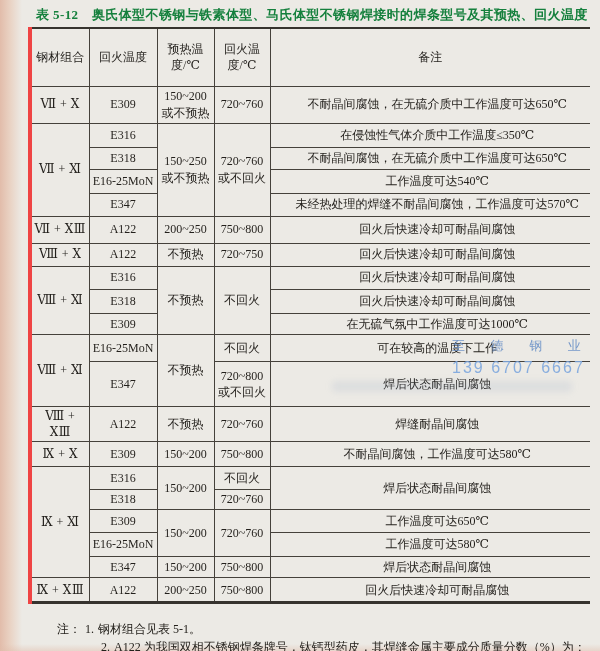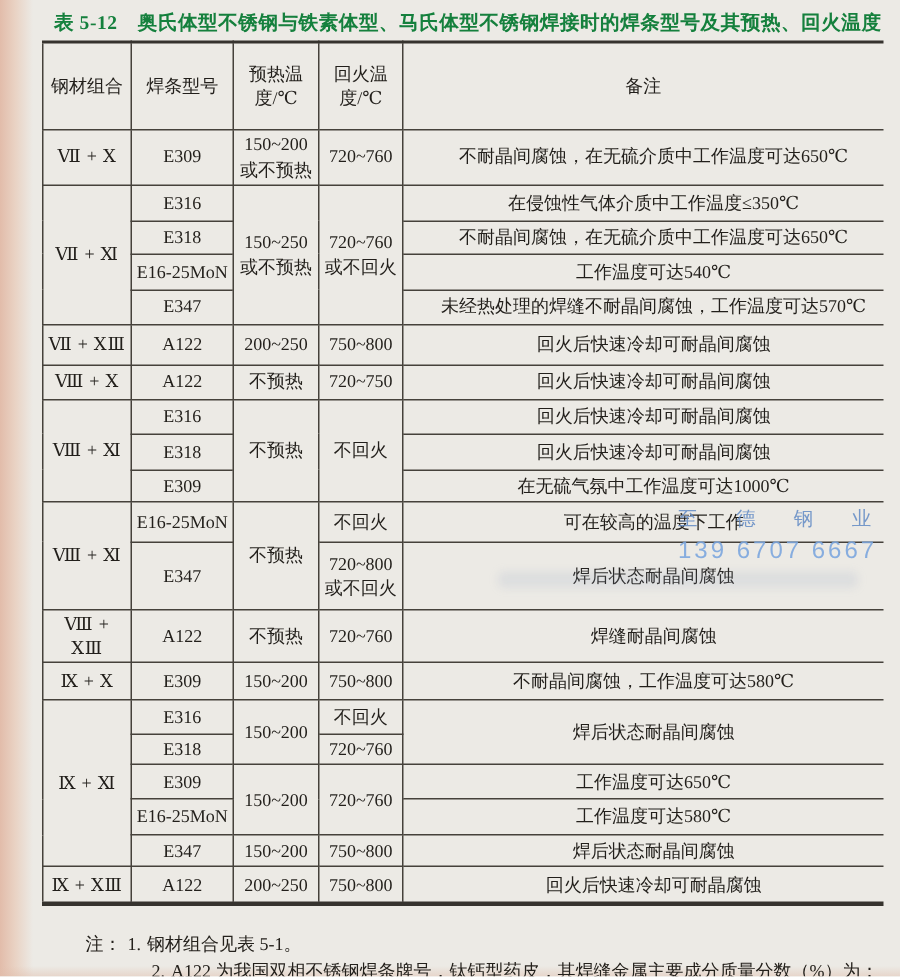--- a/index.html
+++ b/index.html
@@ -9,21 +9,21 @@
   .edge-left { position:absolute; left:0; top:0; width:22px; height:651px;
     background:linear-gradient(90deg,#e2bcaa 0%,#e9d2c3 45%,rgba(236,234,229,0) 100%); }
   .edge-bottom { position:absolute; left:0; bottom:0; width:600px; height:7px;
     background:linear-gradient(0deg,rgba(224,188,170,0.45),rgba(236,234,229,0)); }
   .title { position:absolute; left:36px; top:6px; width:558px; font-size:13px;
     font-weight:bold; white-space:nowrap; letter-spacing:0.4px; color:#15803d; }
 
   table.spec { position:absolute; left:28px; top:27px; width:560px; height:561px;
     border-collapse:collapse; table-layout:fixed;
     border-top:2px solid #36332e; border-bottom:3px solid #36332e;
-    border-left:1px solid #ef4444; }
+    border-left:4px solid #ef4444; }
   .spec th, .spec td { border:1px solid #45413b; font-size:12px; font-weight:normal;
     text-align:center; vertical-align:middle; line-height:1.35; white-space:pre-line;
     padding:1px 2px; }
   .spec thead tr { height:58px; }
   .spec .c4, .spec .h4 { text-align:center; padding:2px 6px 2px 20px; white-space:normal;
     border-right:none; }
   .spec th.h4 { text-align:center; padding:16px 2px; }
   .spec .c0 { letter-spacing:0.5px; }
 
   
@@ -65,21 +65,21 @@
     <colgroup>
       <col style="width:59px">
         <col style="width:68px">
         <col style="width:57px">
       <col style="width:56px">
         <col style="width:320px">
     </colgroup>
     <thead>
       <tr>
         <th class="h0">钢材组合</th>
-        <th class="h1">焊条型号</th>
+        <th class="h1">回火温度</th>
         <th class="h2">预热温
 度/℃</th>
         <th class="h3">回火温
 度/℃</th>
         <th class="h4">备注</th>
       </tr>
     </thead>
     <tbody id="table-body">
         <tr>
           <td class="c0">Ⅶ + Ⅹ</td>

